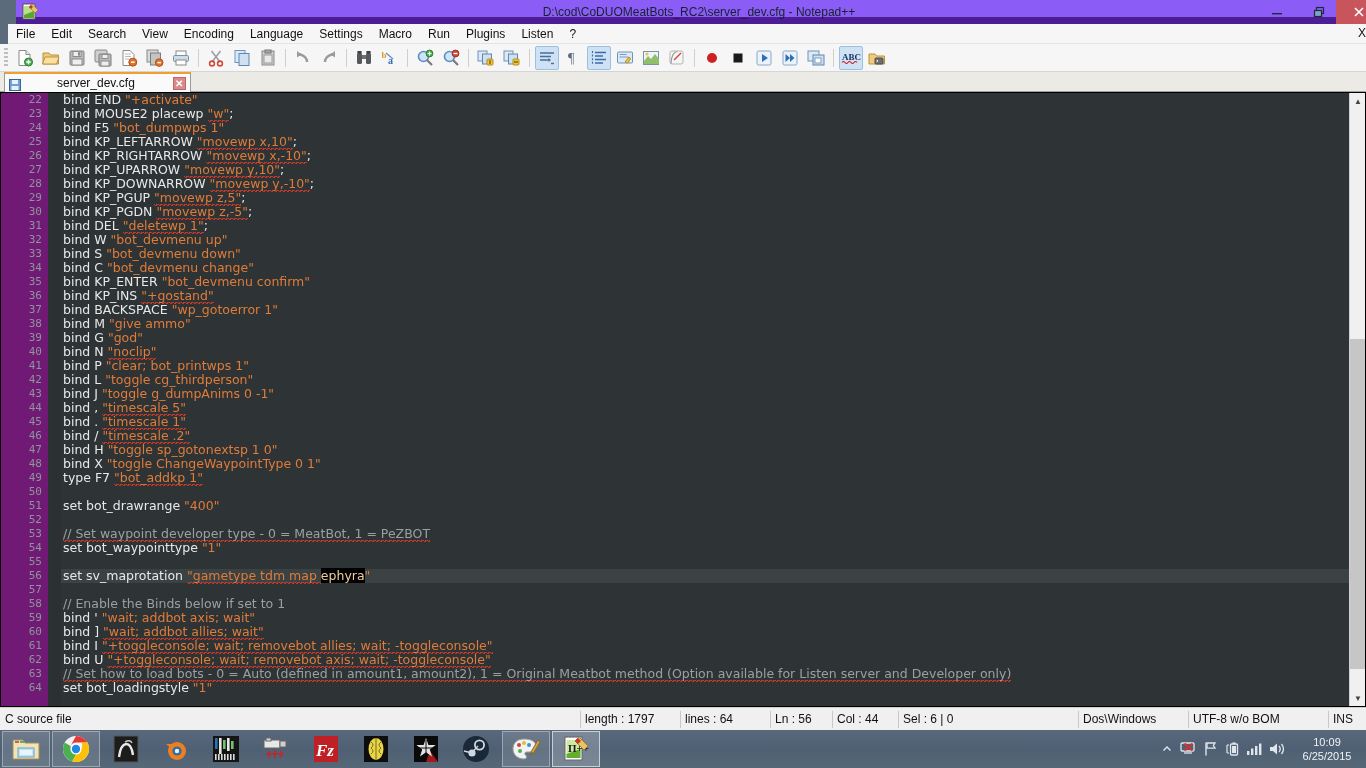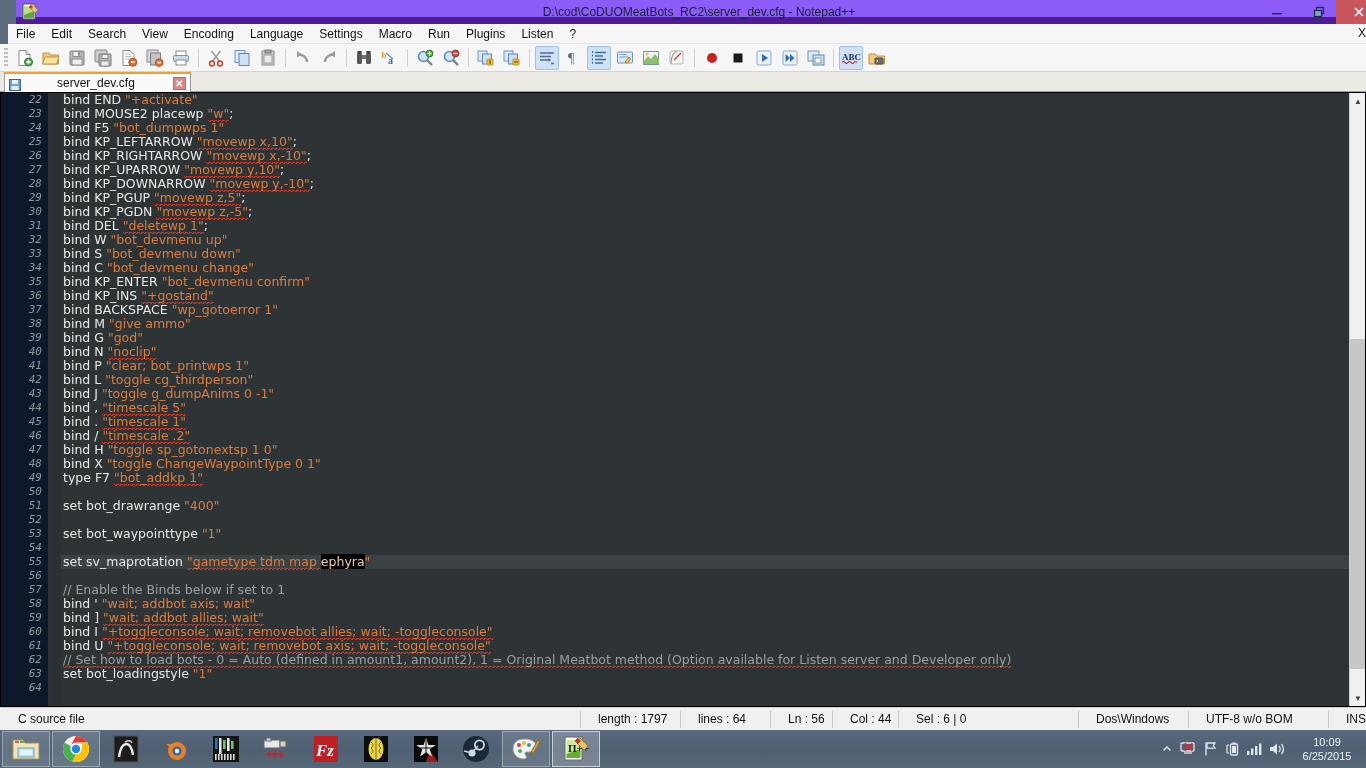--- a/index.html
+++ b/index.html
@@ -95,23 +95,22 @@
   }
 
   
   #editor-wrap {
     position: absolute; left: 0; top: 92px; width: 1366px; height: 615px;
     background: #2e3436; border: 1px solid #000;
     overflow: hidden;
   }
   #gutter {
     position: absolute; left: 0; top: 0; width: 48px; height: 100%;
-    background: #0f172a;
+    background: #701a75;
     border-right: 1px solid #2a3133;
-    font-style: italic;
   }
   #gutter .ln {
     height: 14px; line-height: 14px; text-align: right;
     padding-right: 6px;
     font-family: "DejaVu Sans Mono", monospace;
     font-size: 11px; color: #8b9699;
   }
   #fold {
     position: absolute; left: 49px; top: 0; width: 11px; height: 100%;
     background: #2b3133;
@@ -161,21 +160,21 @@
 
   
   #statusbar {
     position: absolute; left: 0; top: 707px; width: 1366px; height: 23px;
     background: #f0f0f0; border-top: 1px solid #d0d0d0;
     display: flex; align-items: center;
     font-size: 12px; color: #111;
   }
   #statusbar .cell {
     height: 23px; display: flex; align-items: center;
-    padding-left: 18px; position: relative;
+    padding-left: 5px; position: relative;
   }
   #statusbar .cell + .cell::before {
     content: ""; position: absolute; left: 0; top: 3px; bottom: 3px;
     width: 1px; background: #c8c8c8;
   }
   .c-type { width: 580px; }
   .c-len  { width: 100px; }
   .c-lines{ width: 90px; }
   .c-ln   { width: 62px; }
   .c-col  { width: 66px; }
@@ -588,20 +587,21 @@
       <div class="cline"><span class="kw">bind J </span><span class="str">"toggle g_dumpAnims 0 -1"</span></div>
       <div class="cline"><span class="kw">bind , </span><span class="str sp">"timescale 5"</span></div>
       <div class="cline"><span class="kw">bind . </span><span class="str sp">"timescale 1"</span></div>
       <div class="cline"><span class="kw">bind / </span><span class="str sp">"timescale .2"</span></div>
       <div class="cline"><span class="kw">bind H </span><span class="str">"toggle sp_gotonextsp 1 0"</span></div>
       <div class="cline"><span class="kw">bind X </span><span class="str">"toggle ChangeWaypointType 0 1"</span></div>
       <div class="cline"><span class="kw">type F7 </span><span class="str sp">"bot_addkp 1"</span></div>
       <div class="cline">&nbsp;</div>
       <div class="cline"><span class="kw">set bot_drawrange </span><span class="str">"400"</span></div>
       <div class="cline">&nbsp;</div>
+      <div class="cline"><span class="cmt sp">// Set waypoint developer type - 0 = MeatBot, 1 = PeZBOT</span></div>
       <div class="cline"><span class="kw">set bot_waypointtype </span><span class="str">"1"</span></div>
       <div class="cline">&nbsp;</div>
       <div class="cline cur"><span class="kw">set sv_maprotation </span><span class="str sp">"gametype tdm map </span><span class="str sel">ephyra</span><span class="str">"</span></div>
       <div class="cline">&nbsp;</div>
       <div class="cline"><span class="cmt">// Enable the Binds below if set to 1</span></div>
       <div class="cline"><span class="kw">bind ' </span><span class="str">"wait; addbot axis; wait"</span></div>
       <div class="cline"><span class="kw">bind ] </span><span class="str sp">"wait; addbot allies; wait"</span></div>
       <div class="cline"><span class="kw">bind I </span><span class="str sp">"+toggleconsole; wait; removebot allies; wait; -toggleconsole"</span></div>
       <div class="cline"><span class="kw">bind U </span><span class="str sp">"+toggleconsole; wait; removebot axis; wait; -toggleconsole"</span></div>
       <div class="cline"><span class="cmt sp">// Set how to load bots - 0 = Auto (defined in amount1, amount2), 1 = Original Meatbot method (Option available for Listen server and Developer only)</span></div>

